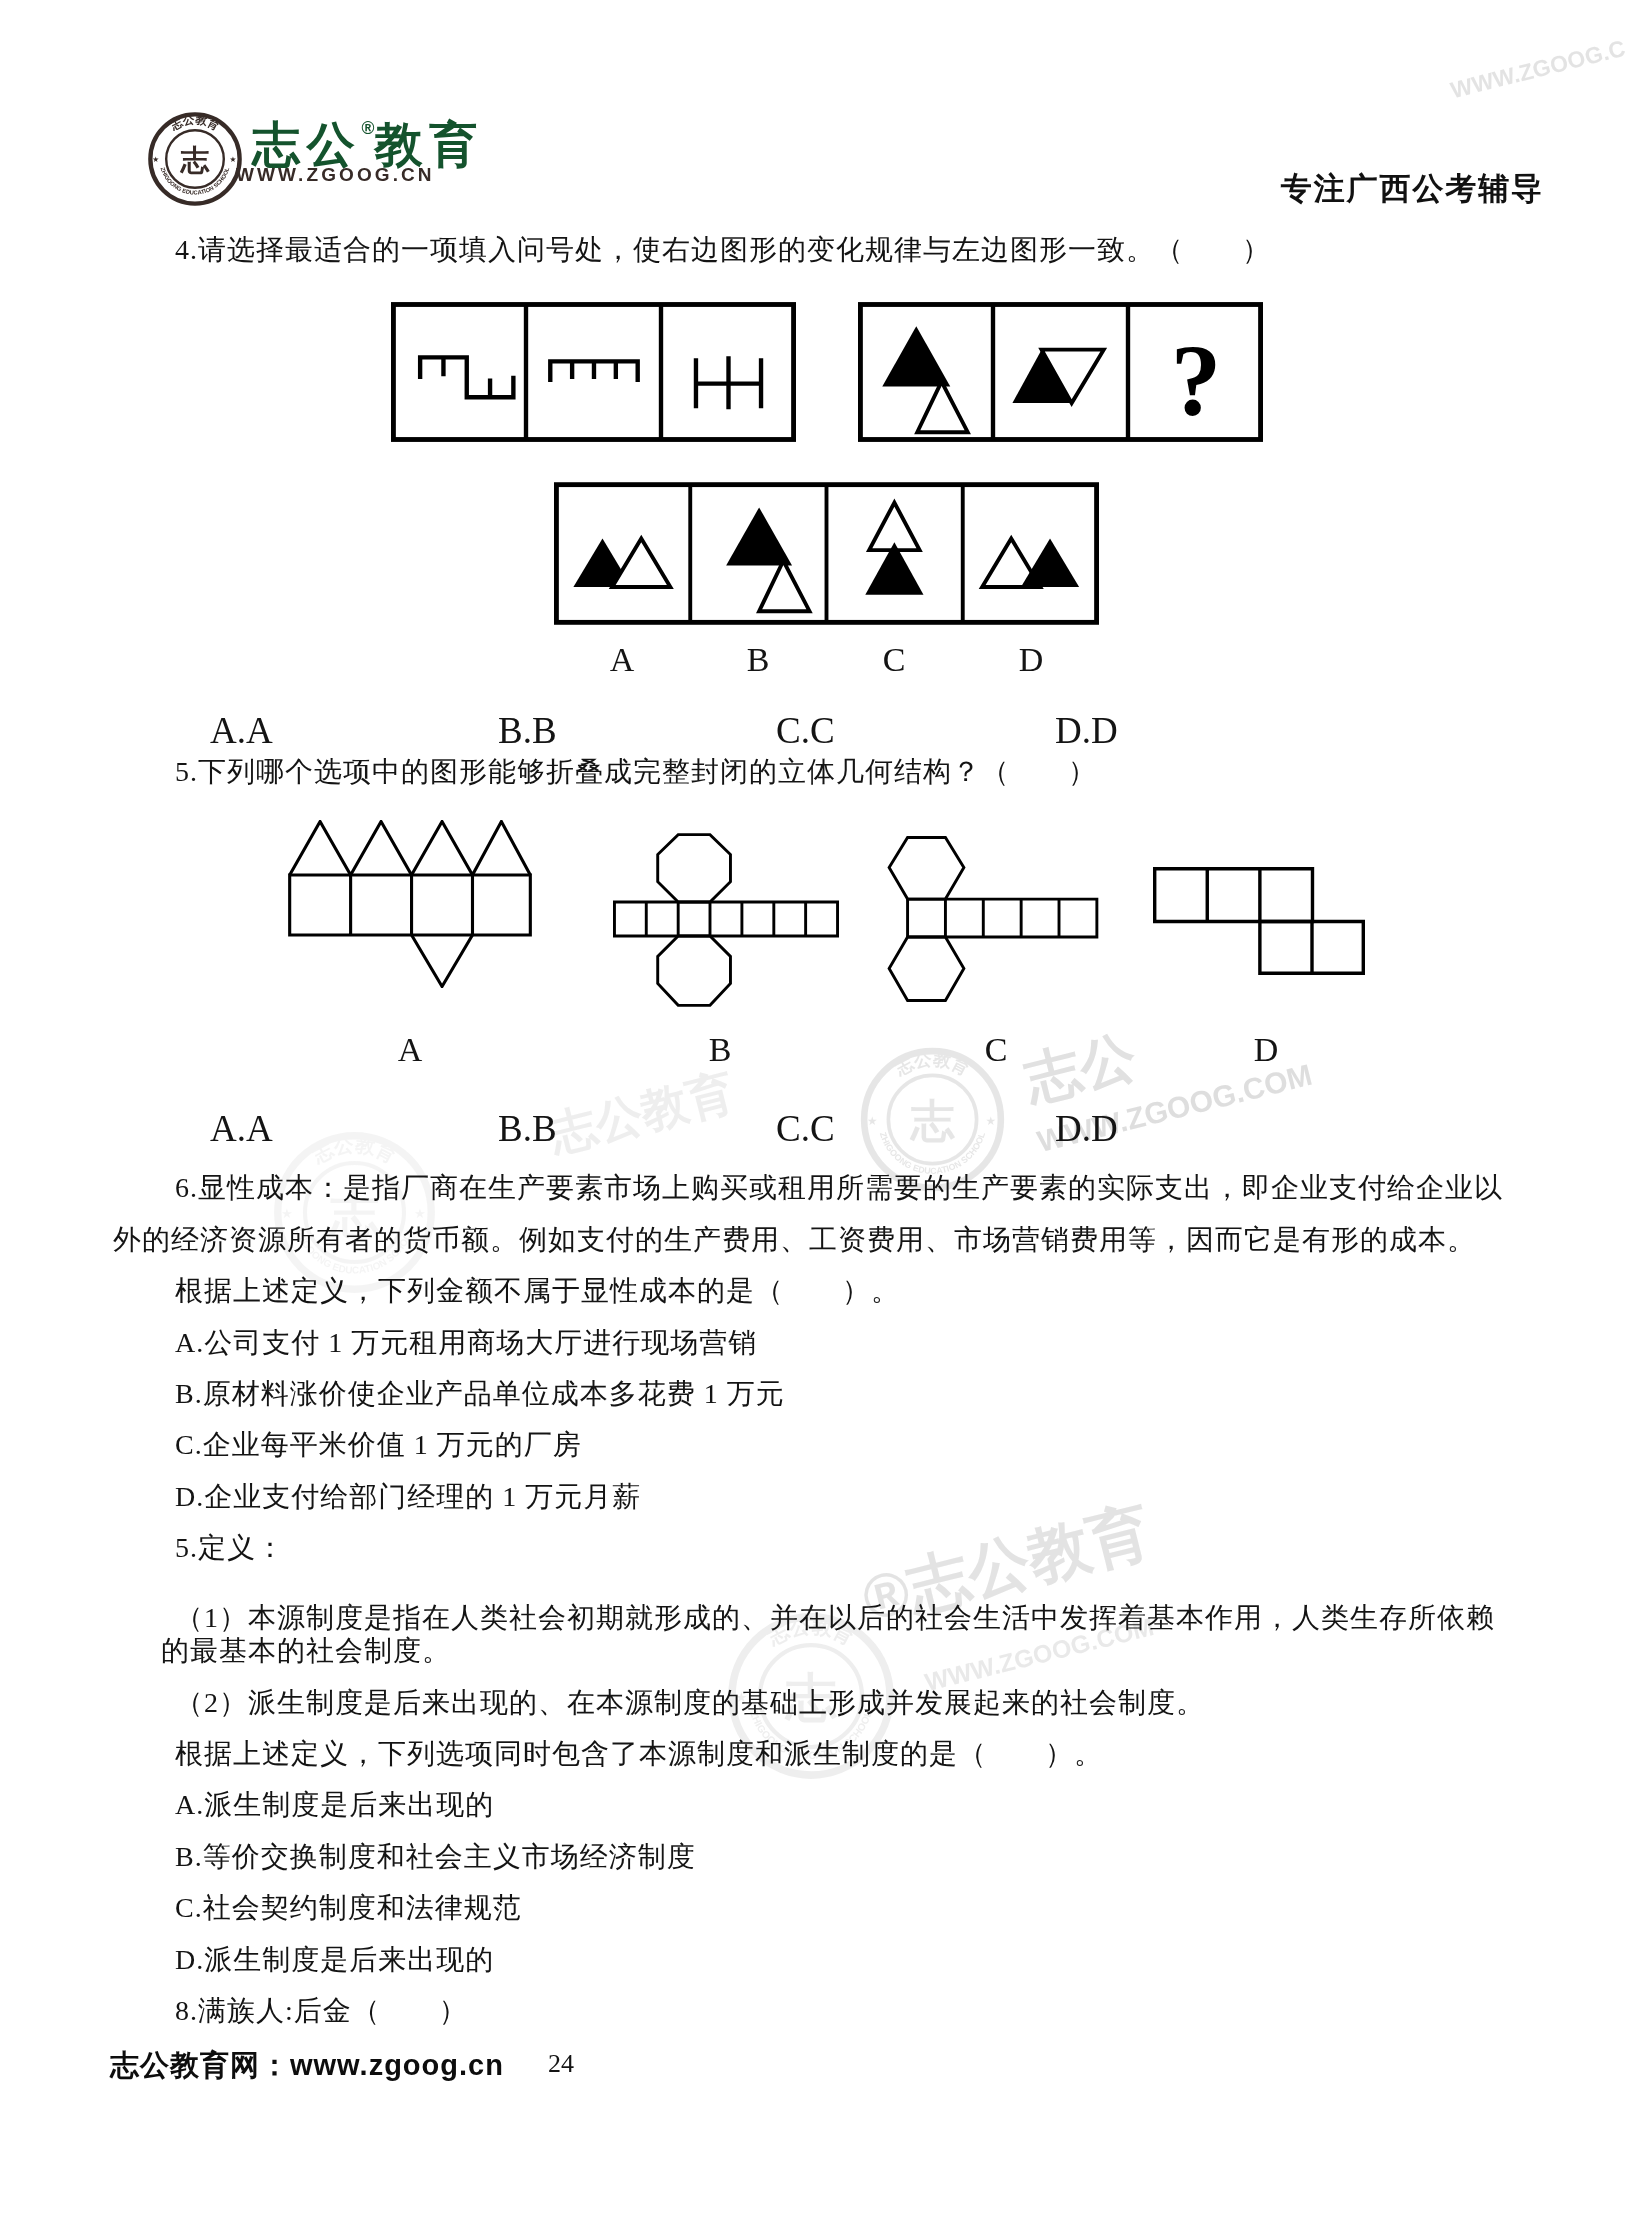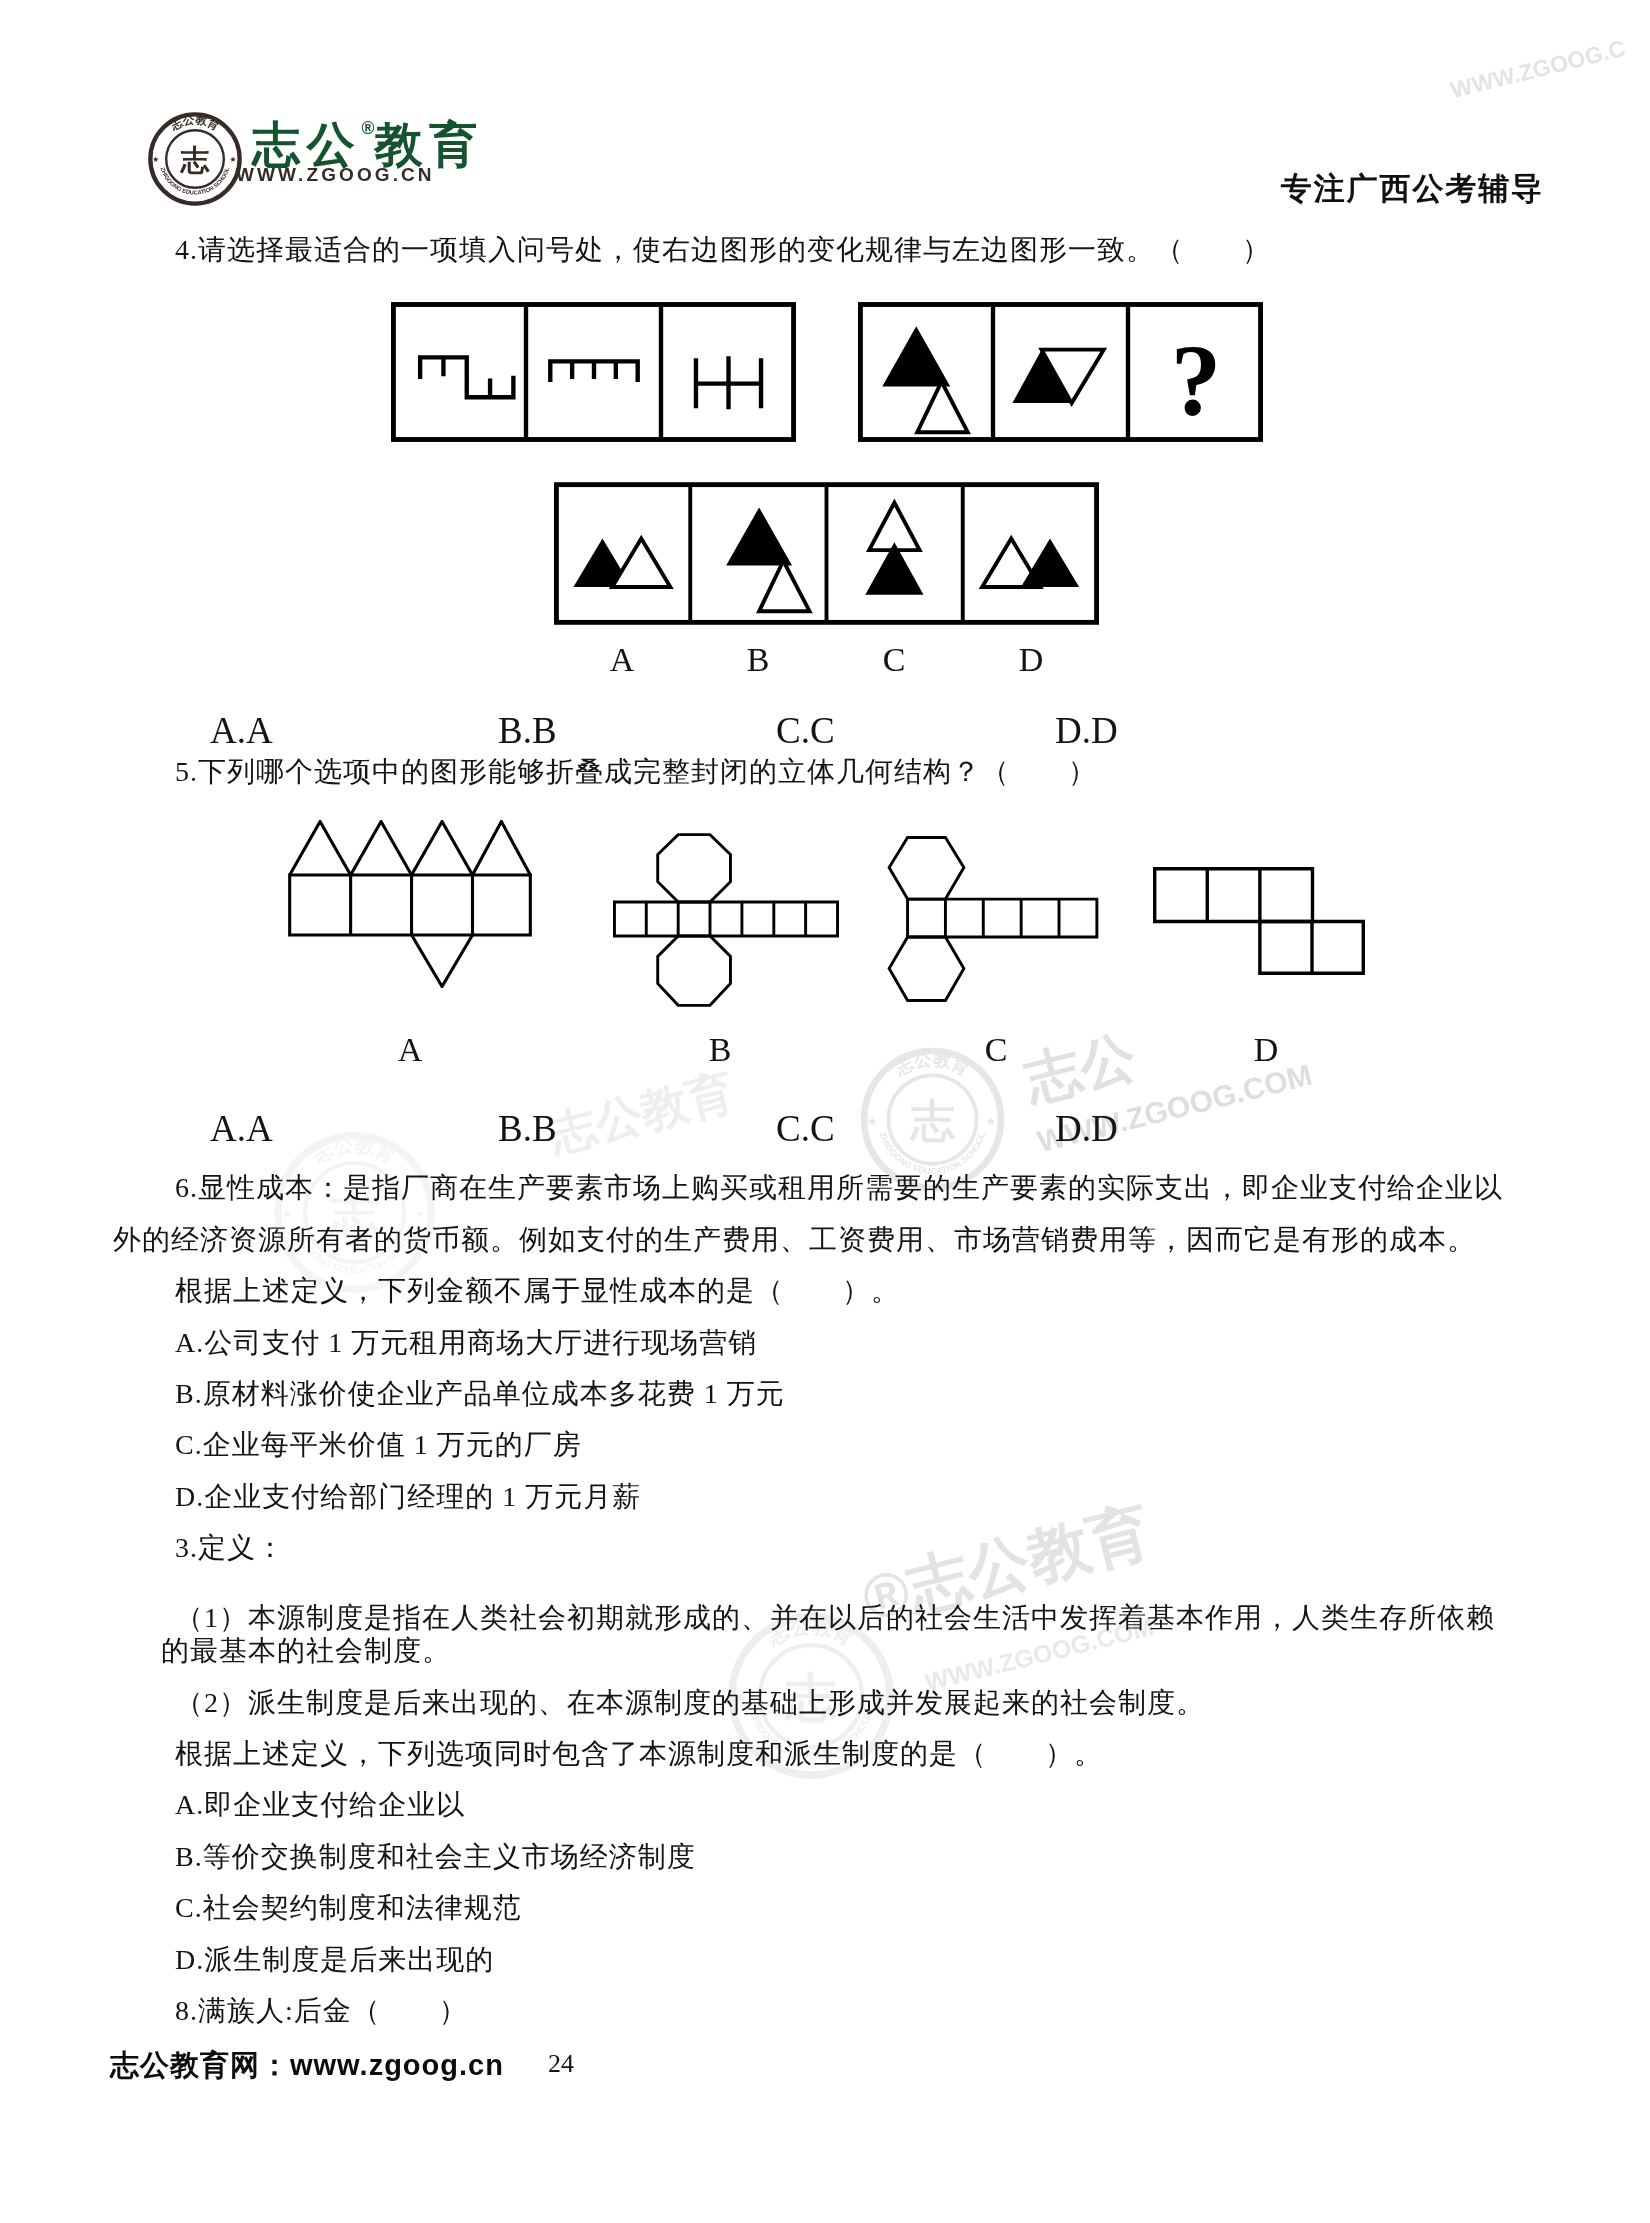--- a/index.html
+++ b/index.html
@@ -214,26 +214,26 @@
     <div class="line" style="left:175px;top:1169px;">6.显性成本：是指厂商在生产要素市场上购买或租用所需要的生产要素的实际支出，即企业支付给企业以</div>
     <div class="line" style="left:113px;top:1221px;">外的经济资源所有者的货币额。例如支付的生产费用、工资费用、市场营销费用等，因而它是有形的成本。</div>
     <div class="line" style="left:175px;top:1272px;">根据上述定义，下列金额不属于显性成本的是（　　）。</div>
     <div class="line" style="left:175px;top:1324px;">A.公司支付 1 万元租用商场大厅进行现场营销</div>
     <div class="line" style="left:175px;top:1375px;">B.原材料涨价使企业产品单位成本多花费 1 万元</div>
     <div class="line" style="left:175px;top:1426px;">C.企业每平米价值 1 万元的厂房</div>
     <div class="line" style="left:175px;top:1478px;">D.企业支付给部门经理的 1 万元月薪</div>
   </div>
 
   <div class="content">
-    <div class="line" style="left:175px;top:1529px;">3.定义：</div>
+    <div class="line" style="left:175px;top:1529px;">5.定义：</div>
     <div class="line" style="left:175px;top:1581px;margin-top:18px;">（1）本源制度是指在人类社会初期就形成的、并在以后的社会生活中发挥着基本作用，人类生存所依赖</div>
     <div class="line" style="left:113px;top:1632px;margin-left:48px;">的最基本的社会制度。</div>
     <div class="line" style="left:175px;top:1684px;">（2）派生制度是后来出现的、在本源制度的基础上形成并发展起来的社会制度。</div>
     <div class="line" style="left:175px;top:1735px;">根据上述定义，下列选项同时包含了本源制度和派生制度的是（　　）。</div>
-    <div class="line" style="left:175px;top:1786px;">A.即企业支付给企业以</div>
+    <div class="line" style="left:175px;top:1786px;">A.派生制度是后来出现的</div>
     <div class="line" style="left:175px;top:1838px;">B.等价交换制度和社会主义市场经济制度</div>
     <div class="line" style="left:175px;top:1889px;">C.社会契约制度和法律规范</div>
     <div class="line" style="left:175px;top:1941px;">D.派生制度是后来出现的</div>
   </div>
 
   <div class="content">
     <div class="line" style="left:175px;top:1992px;">8.满族人:后金（　　）</div>
   </div>
 
   <div class="content">

